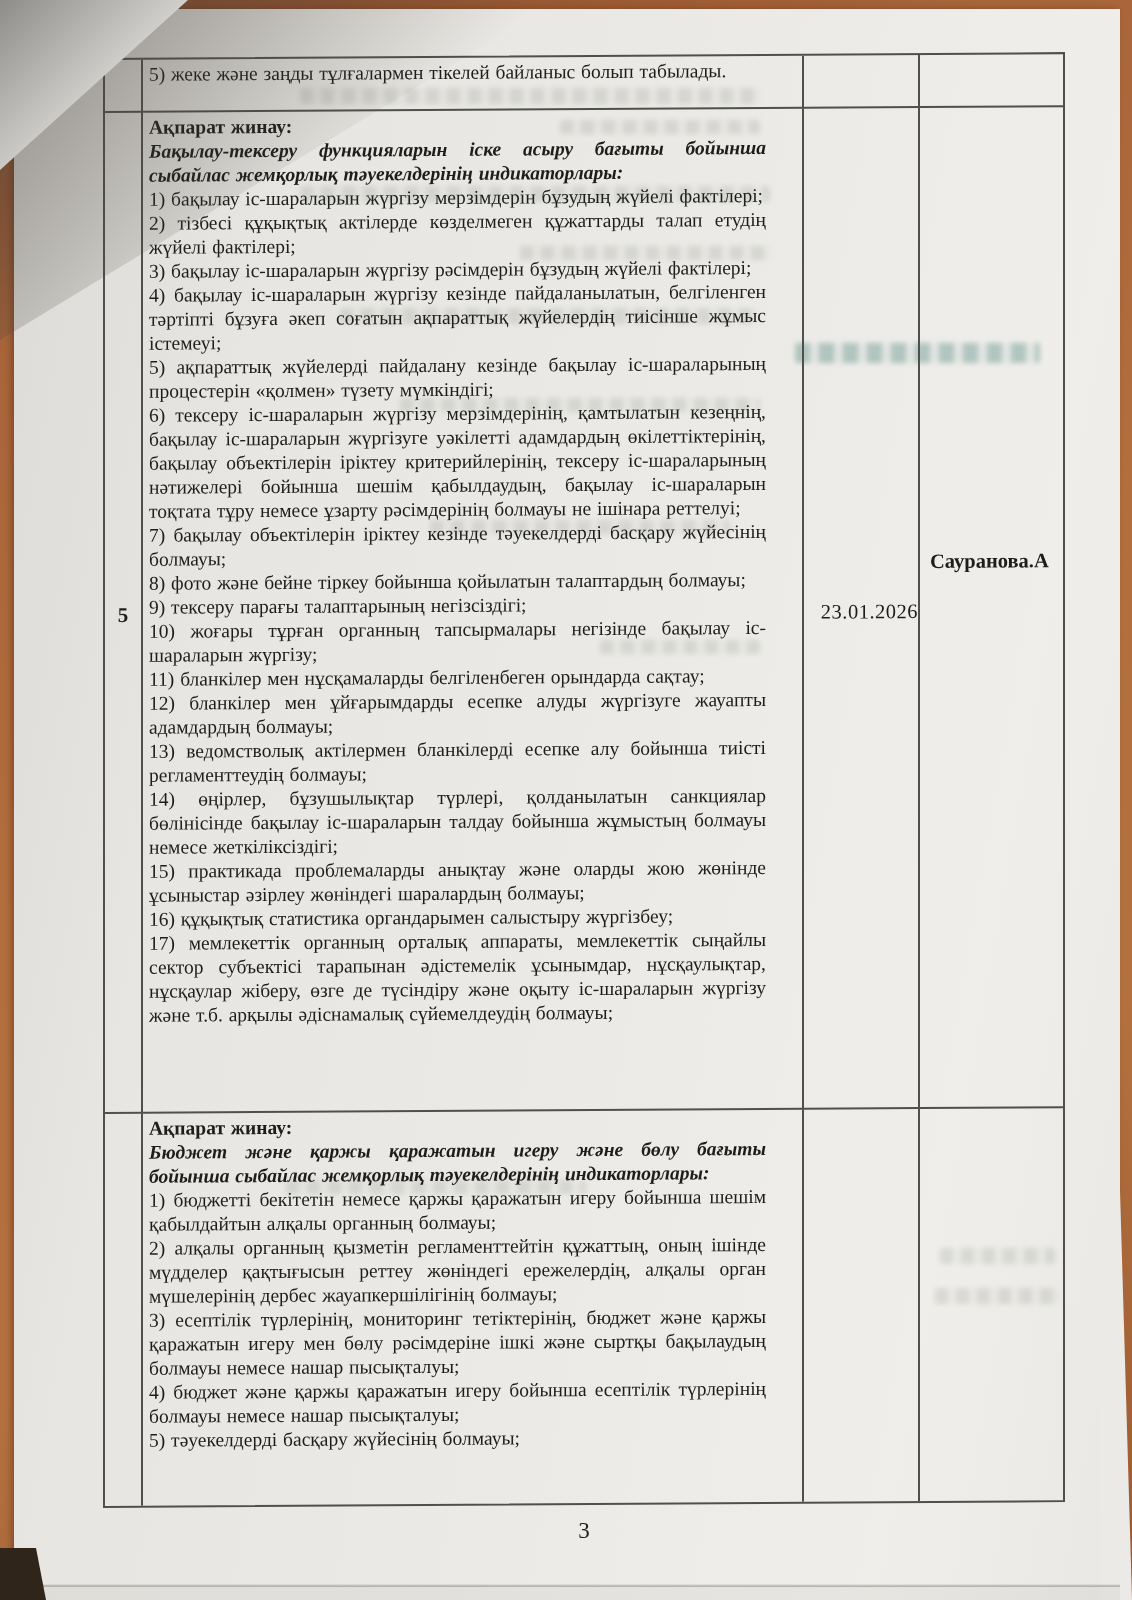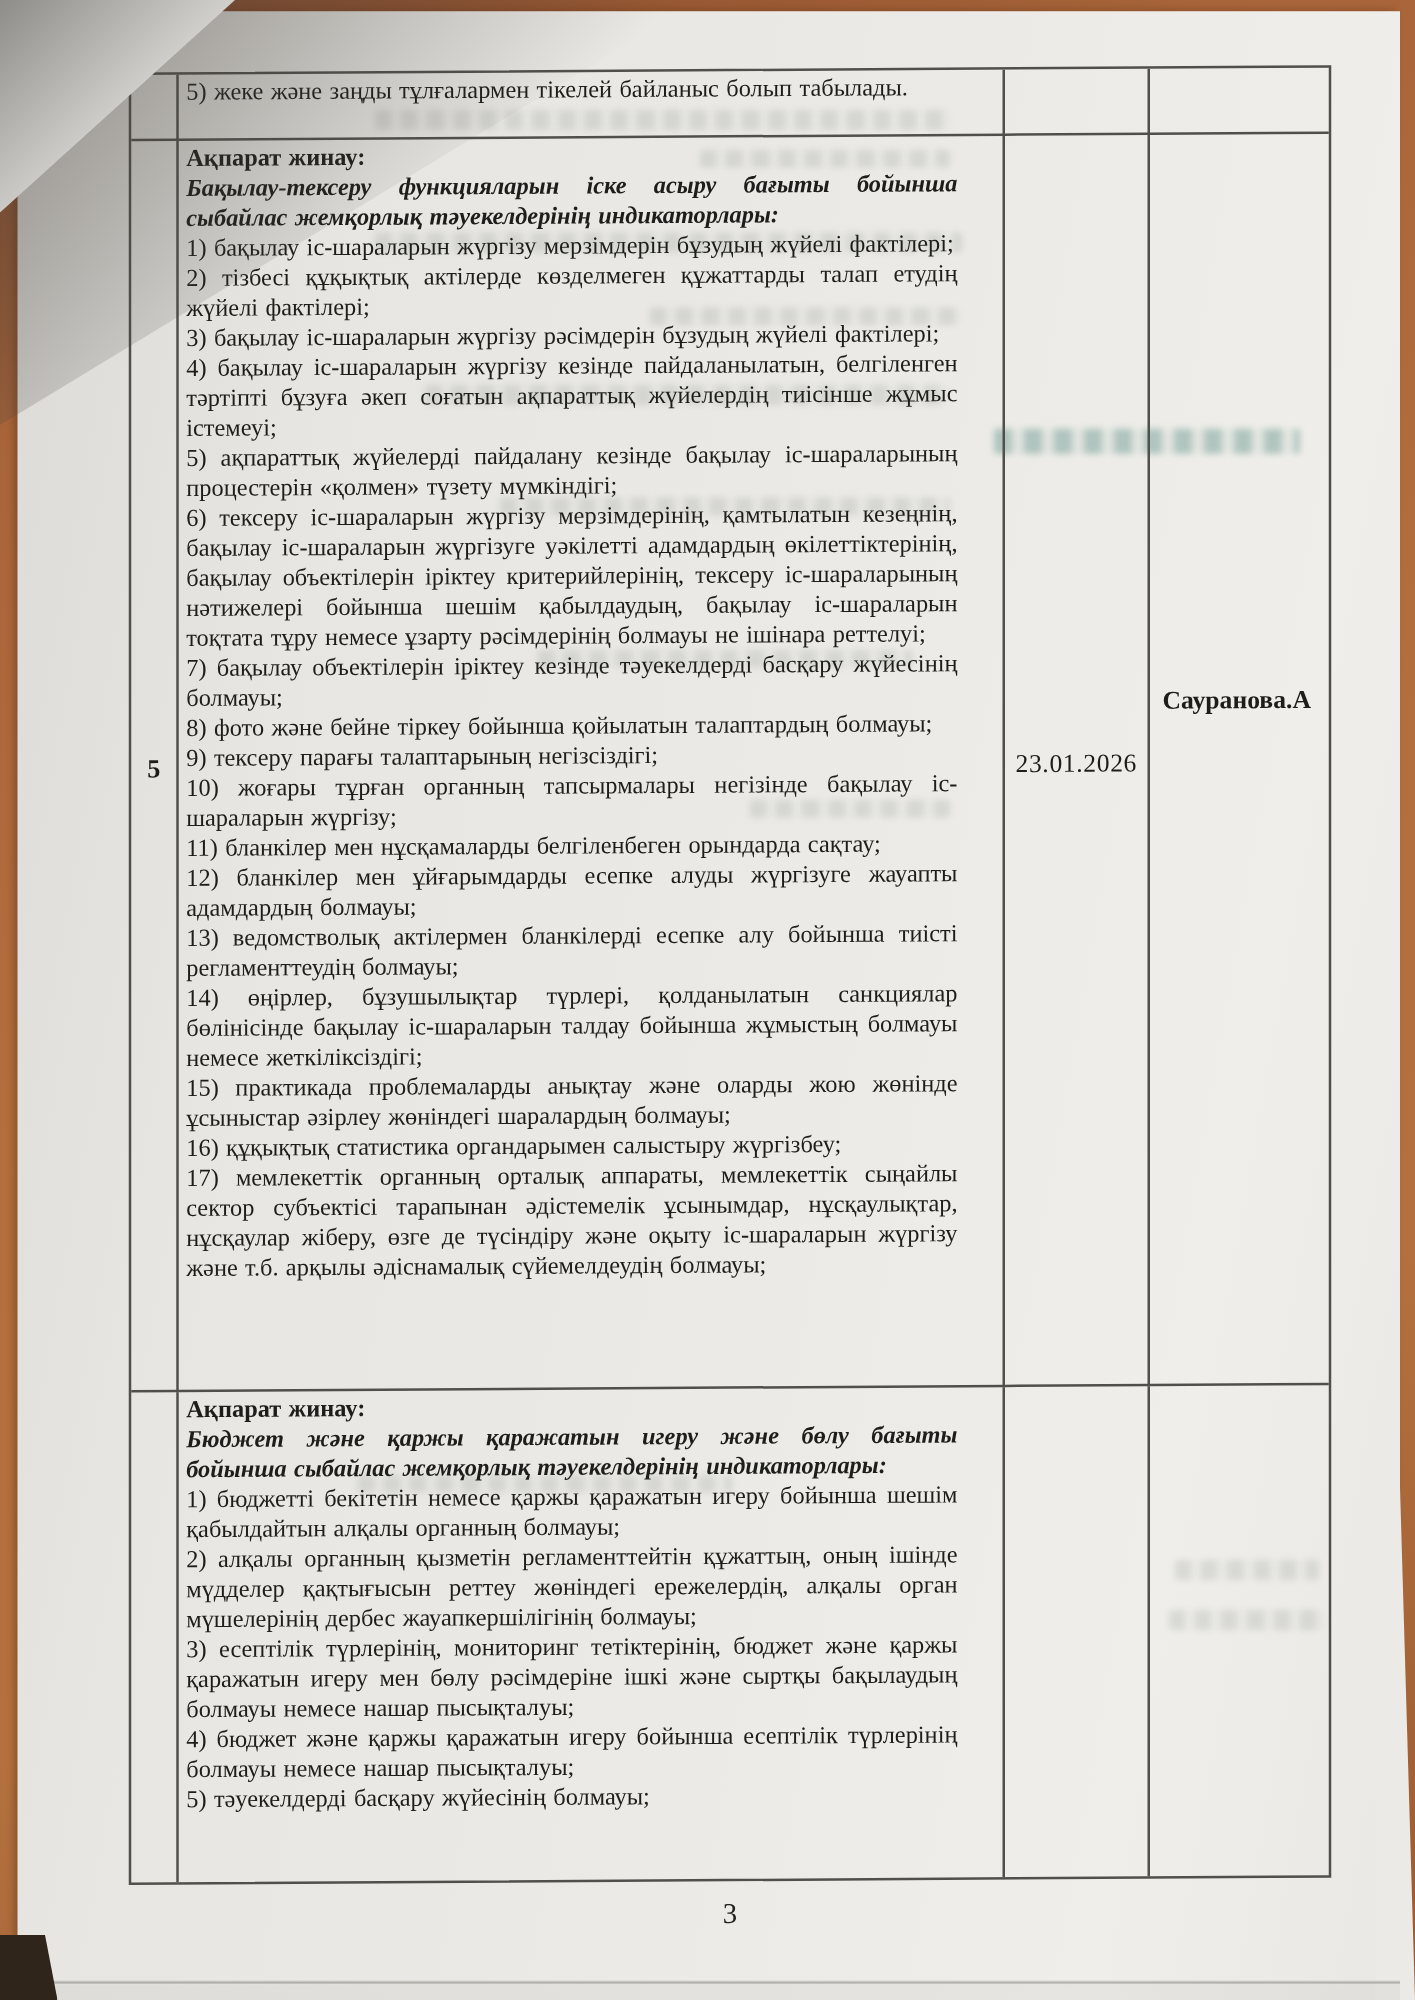--- a/index.html
+++ b/index.html
@@ -37,21 +37,21 @@
   .cell.last-col{border-right:none;}
   .cell.last-row{border-bottom:none;}
   .cell.main{padding:3px 36px 0 6px;font-size:19.5px;line-height:24px;text-align:justify;word-spacing:1px;}
   .cell.main p{margin:0;}
   .row0-main{line-height:25px;padding-top:2px;}
   .row2-main{line-height:25px;}
   .hdr{font-weight:bold;}
   .sub{font-weight:bold;font-style:italic;}
   .numcell{text-align:center;font-weight:bold;font-size:21px;}
   .numcell .off{padding-top:490px;}
-  .datecell{text-align:center;font-size:20.5px;letter-spacing:.5px;}
+  .datecell{text-align:right;font-size:20.5px;letter-spacing:.5px;}
   .datecell .off{padding-top:492px;}
   .execcell{font-weight:bold;font-size:20.5px;}
   .execcell .off{padding:442px 2px 0 10px;}
   .pageno{position:absolute;left:103px;top:1518px;width:962px;text-align:center;
           font-size:23px;color:#22211f;}
 </style>
 </head>
 <body>
 
 <div class="photo">

